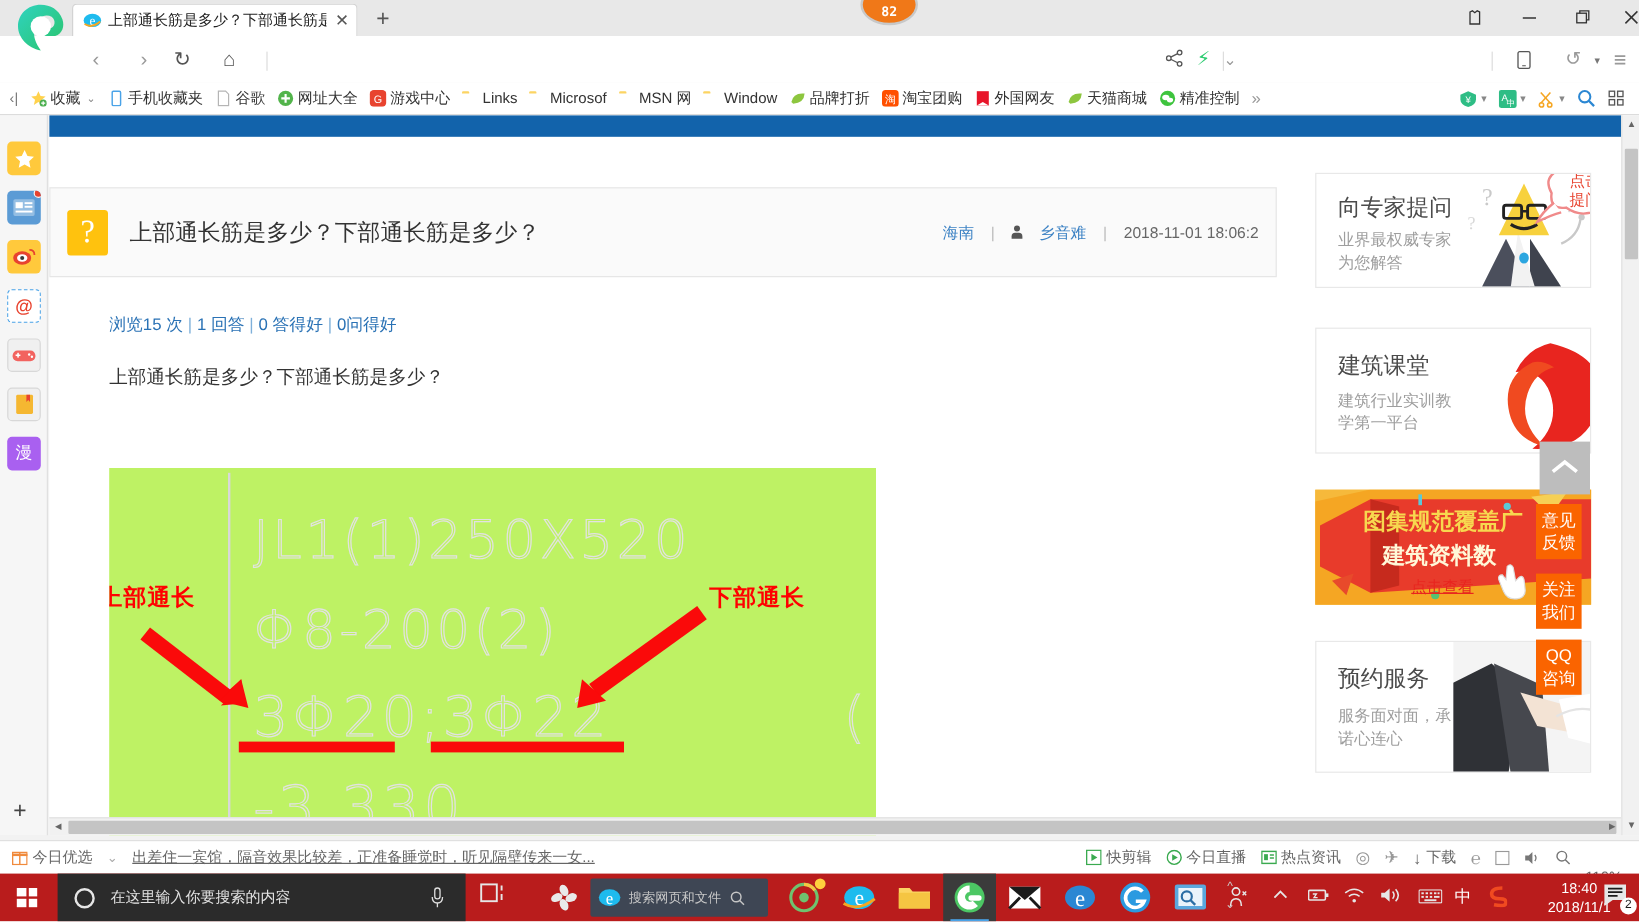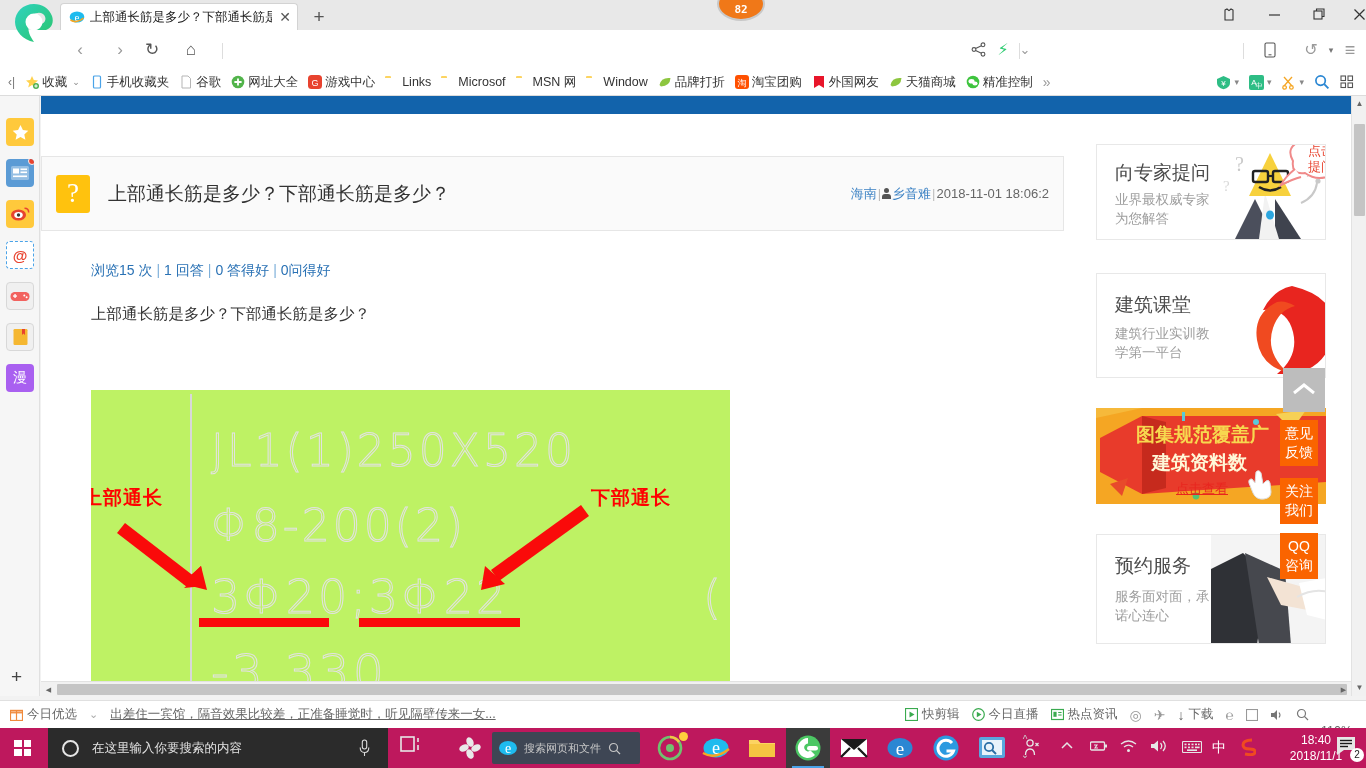--- a/index.html
+++ b/index.html
@@ -108,21 +108,21 @@
     position:absolute; left:0; top:0; width:1023px; height:75px;
     background:#fafafa; border:1px solid #e6e6e6;
     display:flex; align-items:center; padding:0 14px;
   }
   .qmark {
     width:34px; height:38px; background:#ffc20e; border-radius:3px;
     color:#fff; font-size:27px; text-align:center; line-height:37px; flex:0 0 34px;
     font-family:"Liberation Serif", serif;
   }
   .qtitle { margin-left:18px; font-size:19px; color:#333; flex:1; white-space:nowrap; overflow:hidden;}
-  .qmeta { font-size:13px; color:#666; white-space:nowrap; display:flex; align-items:center; gap:1px;}
+  .qmeta { font-size:13px; color:#666; white-space:nowrap; display:flex; align-items:center; gap:14px;}
   .qmeta .loc { color:#3c82c4; }
   .qmeta .sep { color:#bbb; }
   .qmeta .user { color:#3c82c4; }
   .person-ico { width:9px; height:11px; position:relative; display:inline-block; }
   .person-ico::before{content:'';position:absolute;left:2px;top:0;width:5px;height:5px;border-radius:50%;background:#555;}
   .person-ico::after{content:'';position:absolute;left:0;top:6px;width:9px;height:5px;border-radius:3px 3px 0 0;background:#555;}
 
   .stats { position:absolute; left:50px; top:106px; font-size:14px; color:#2a72b5; white-space:nowrap;}
   .stats .bar { color:#7fb0da; margin:0 4px;}
   .stats span { cursor:pointer;}
@@ -192,21 +192,21 @@
     position:absolute; left:0; bottom:40px; width:1366px; height:28px;
     background:#fff; border-top:1px solid #e0e0e0;
     display:flex; align-items:center; font-size:12.5px; color:#666;
   }
   .sb-item { display:flex; align-items:center; gap:4px; padding:0 6px; white-space:nowrap; cursor:pointer;}
   .sb-news { color:#666; text-decoration:underline; }
 
   
   .taskbar {
     position:absolute; left:0; bottom:0; width:1366px; height:40px;
-    background:#be185d;
+    background:#b91c1c;
   }
   .startbtn { position:absolute; left:0; top:0; width:48px; height:40px; cursor:pointer;}
   .winlogo { position:absolute; left:14px; top:12px; width:17px; height:16px; }
   .winlogo i { position:absolute; width:7.5px; height:7px; background:#fff; display:block;}
   .cortana {
     position:absolute; left:48px; top:0; width:340px; height:40px;
     background:#2b2b2b; display:flex; align-items:center; cursor:text;
   }
   .cortana-circle { width:17px; height:17px; border:2px solid #e6e6e6; border-radius:50%; margin-left:14px;}
   .cortana-txt { margin-left:13px; font-size:12.5px; color:#e2e2e2; white-space:nowrap;}

